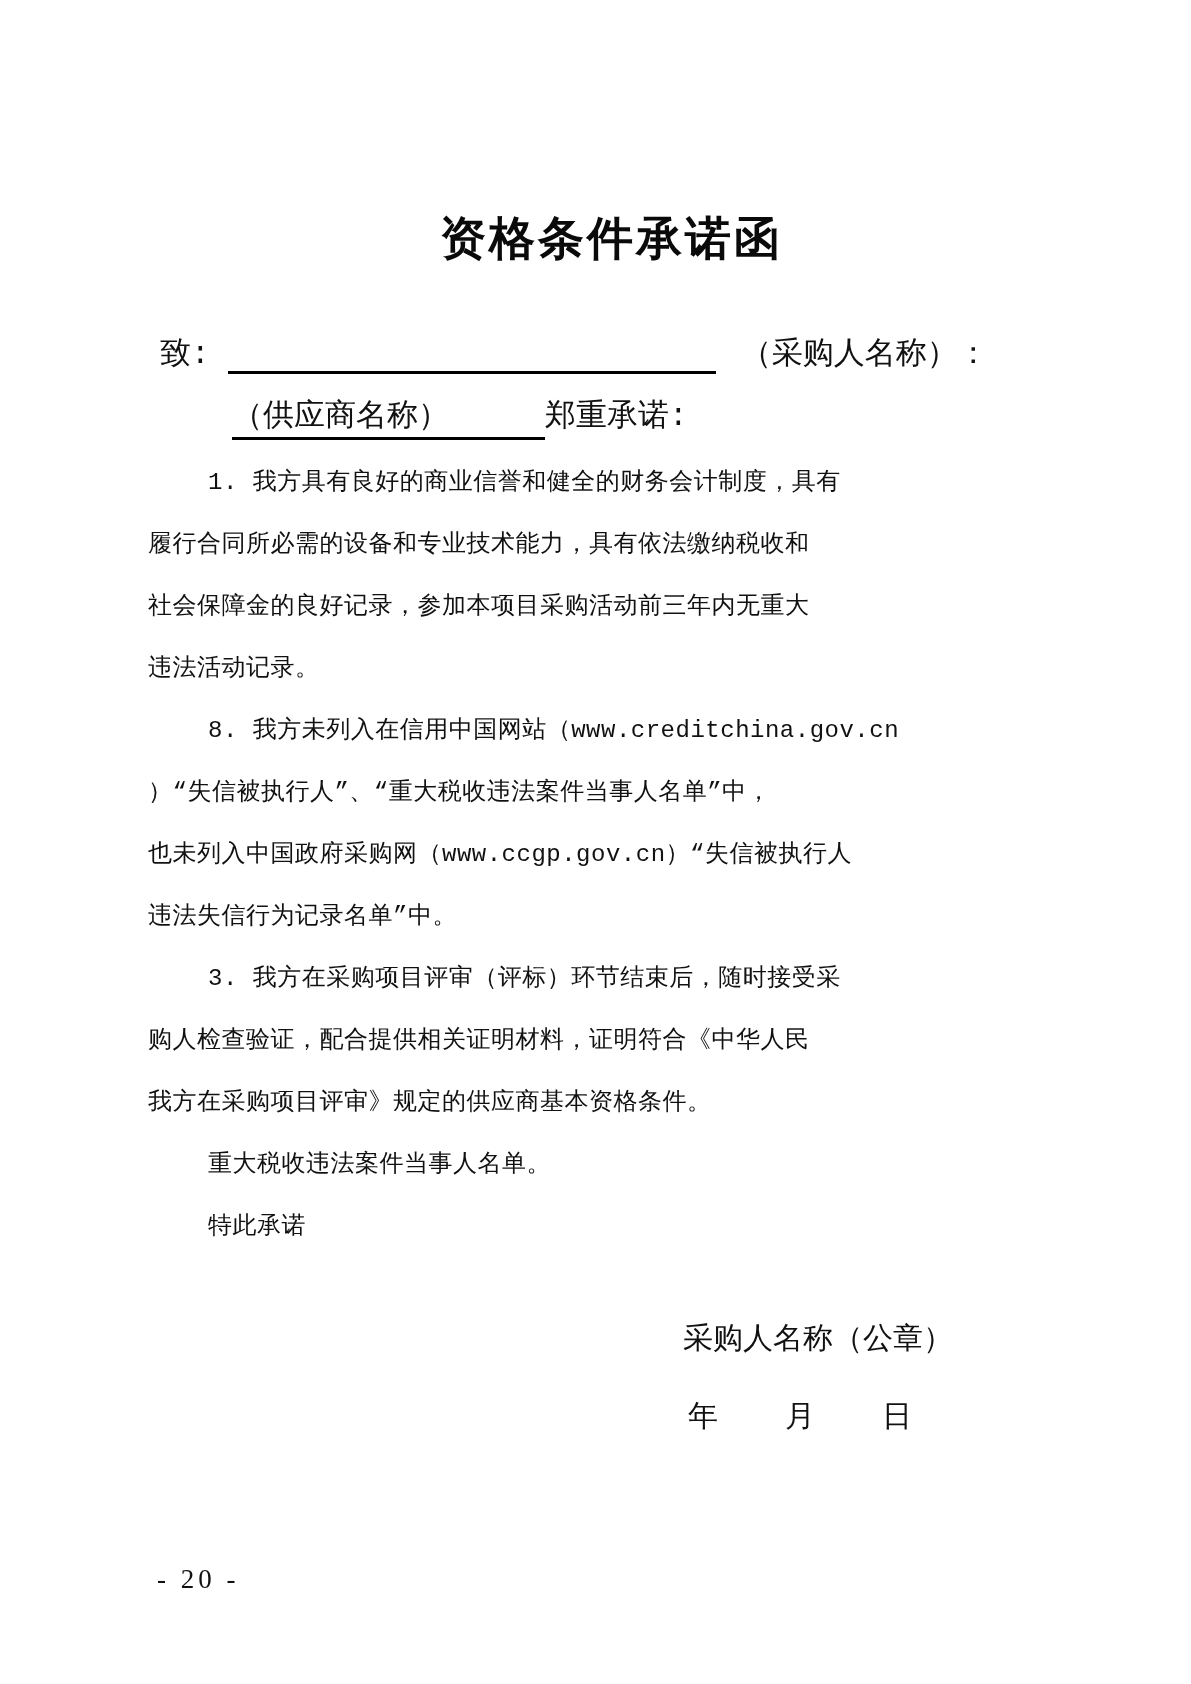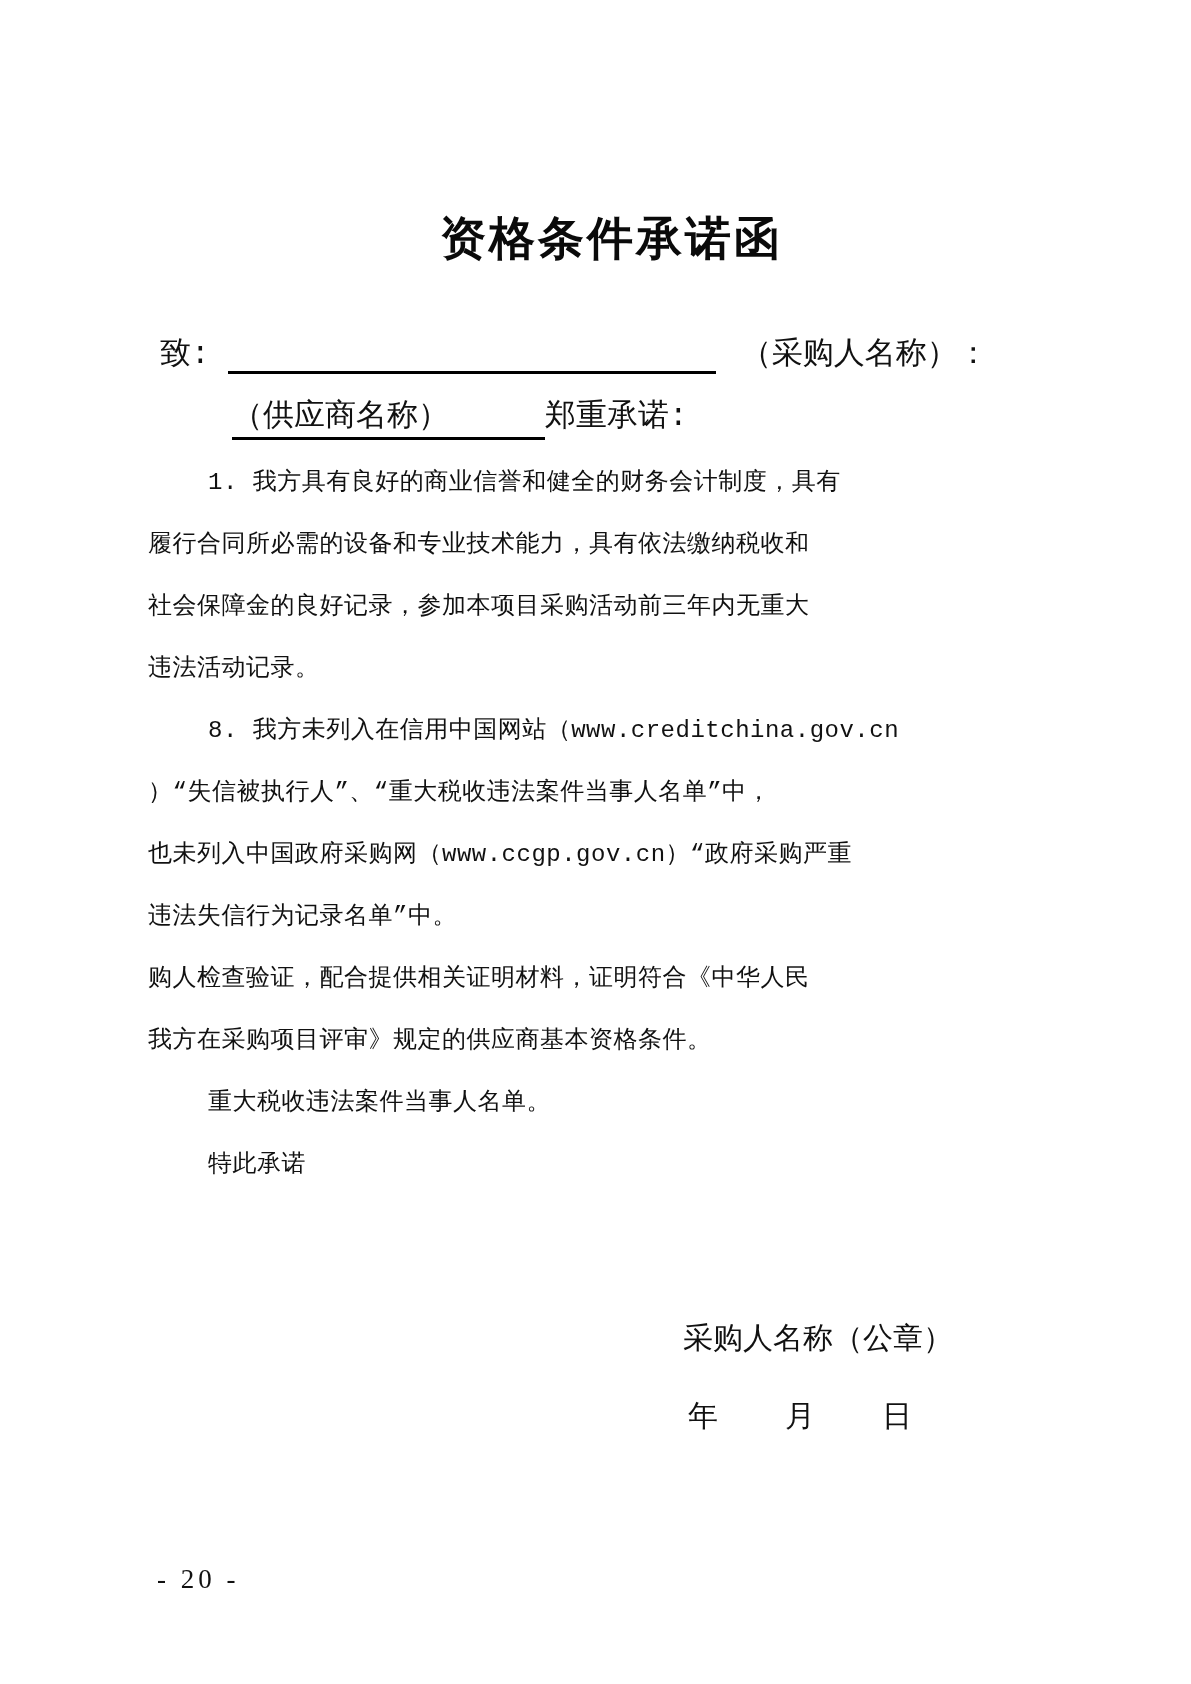--- a/index.html
+++ b/index.html
@@ -120,22 +120,23 @@
     <span class="supplier-underlined">（供应商名称）</span><span>郑重承诺:</span>
   </div>
 
   <div class="body-text">
     <div class="body-line indent">1. 我方具有良好的商业信誉和健全的财务会计制度，具有</div>
     <div class="body-line">履行合同所必需的设备和专业技术能力，具有依法缴纳税收和</div>
     <div class="body-line">社会保障金的良好记录，参加本项目采购活动前三年内无重大</div>
     <div class="body-line">违法活动记录。</div>
     <div class="body-line indent">8. 我方未列入在信用中国网站（www.creditchina.gov.cn</div>
     <div class="body-line">）“失信被执行人”、“重大税收违法案件当事人名单”中，</div>
-    <div class="body-line">也未列入中国政府采购网（www.ccgp.gov.cn）“政府采购严重</div>
+    <div class="body-line">也未列入中国政府采购网（www.ccgp.gov.cn）“失信被执行人</div>
     <div class="body-line">违法失信行为记录名单”中。</div>
+    <div class="body-line indent">3. 我方在采购项目评审（评标）环节结束后，随时接受采</div>
     <div class="body-line">购人检查验证，配合提供相关证明材料，证明符合《中华人民</div>
     <div class="body-line">我方在采购项目评审》规定的供应商基本资格条件。</div>
     <div class="body-line indent">重大税收违法案件当事人名单。</div>
     <div class="body-line indent">特此承诺</div>
   </div>
 
   <div class="seal-line">采购人名称（公章）</div>
 
   <div class="date-line">
     <span class="date-part date-year">年</span>

